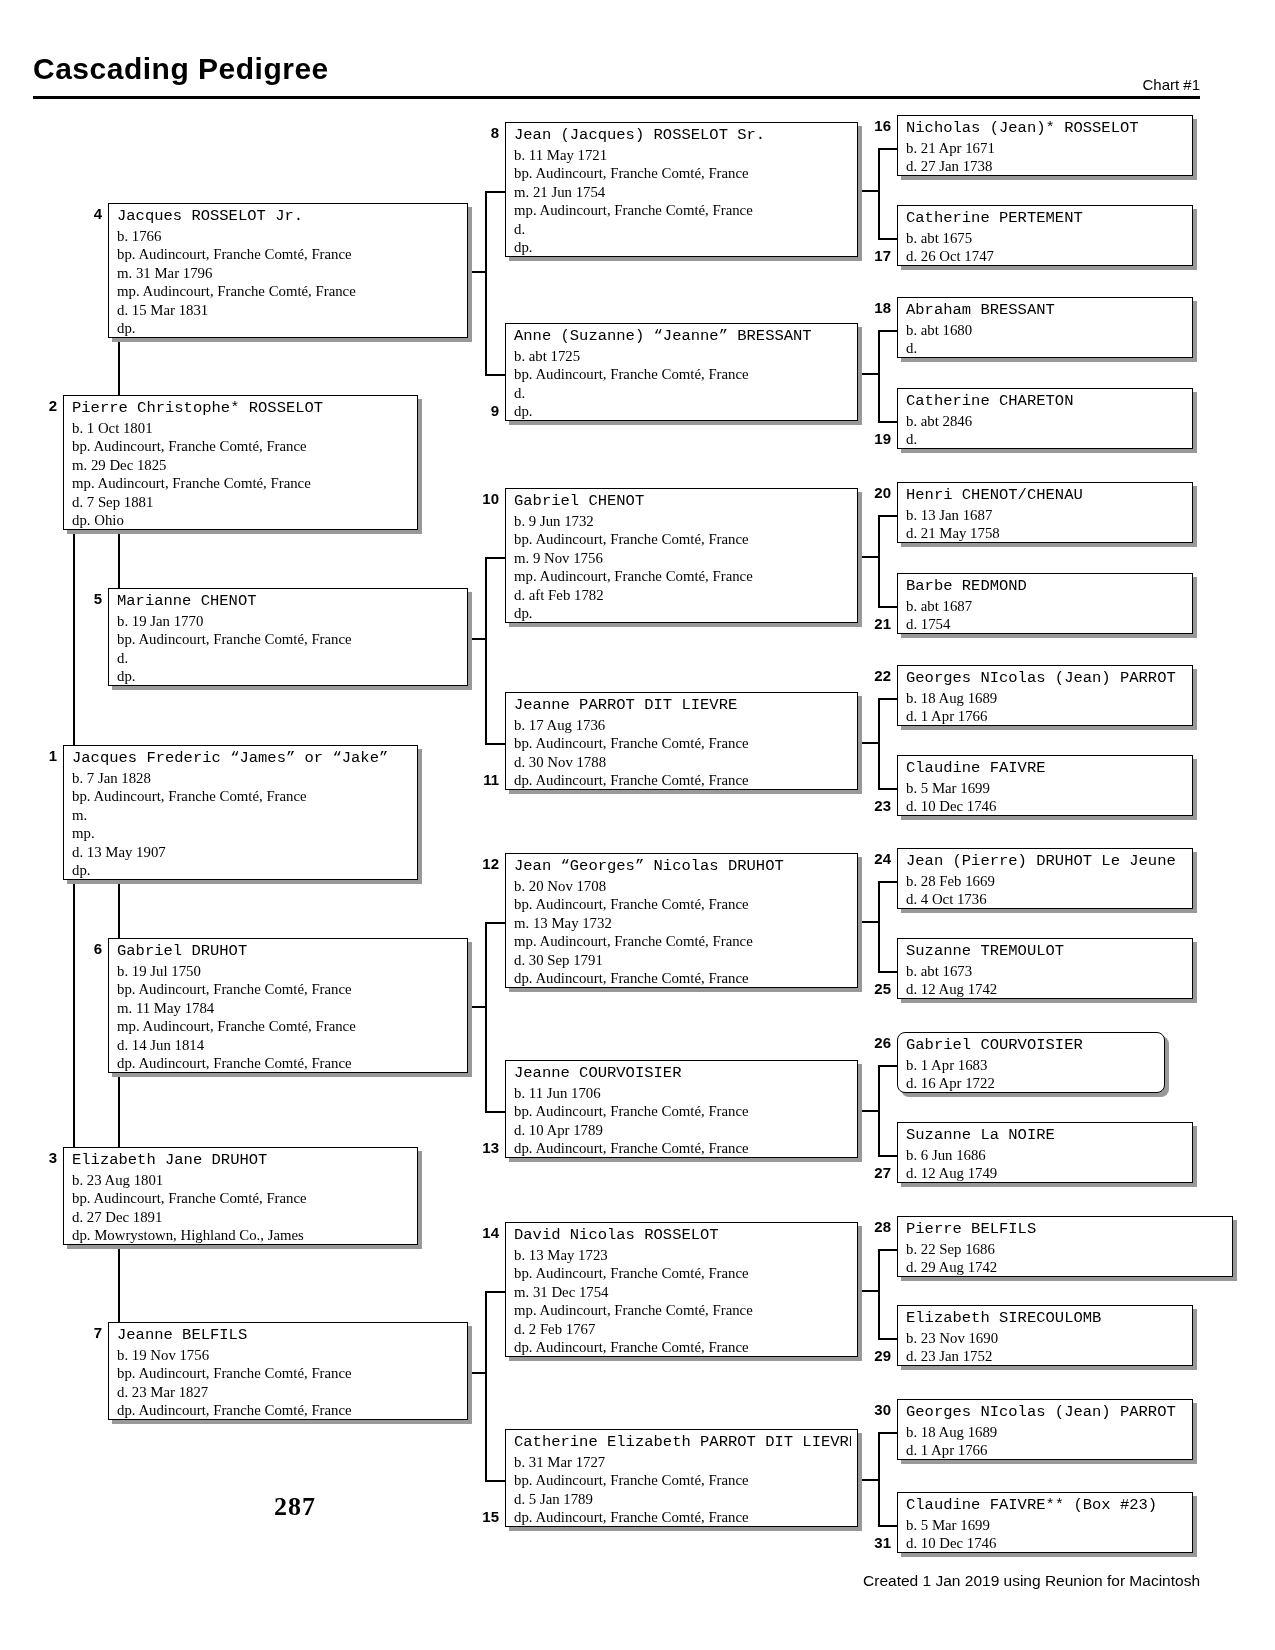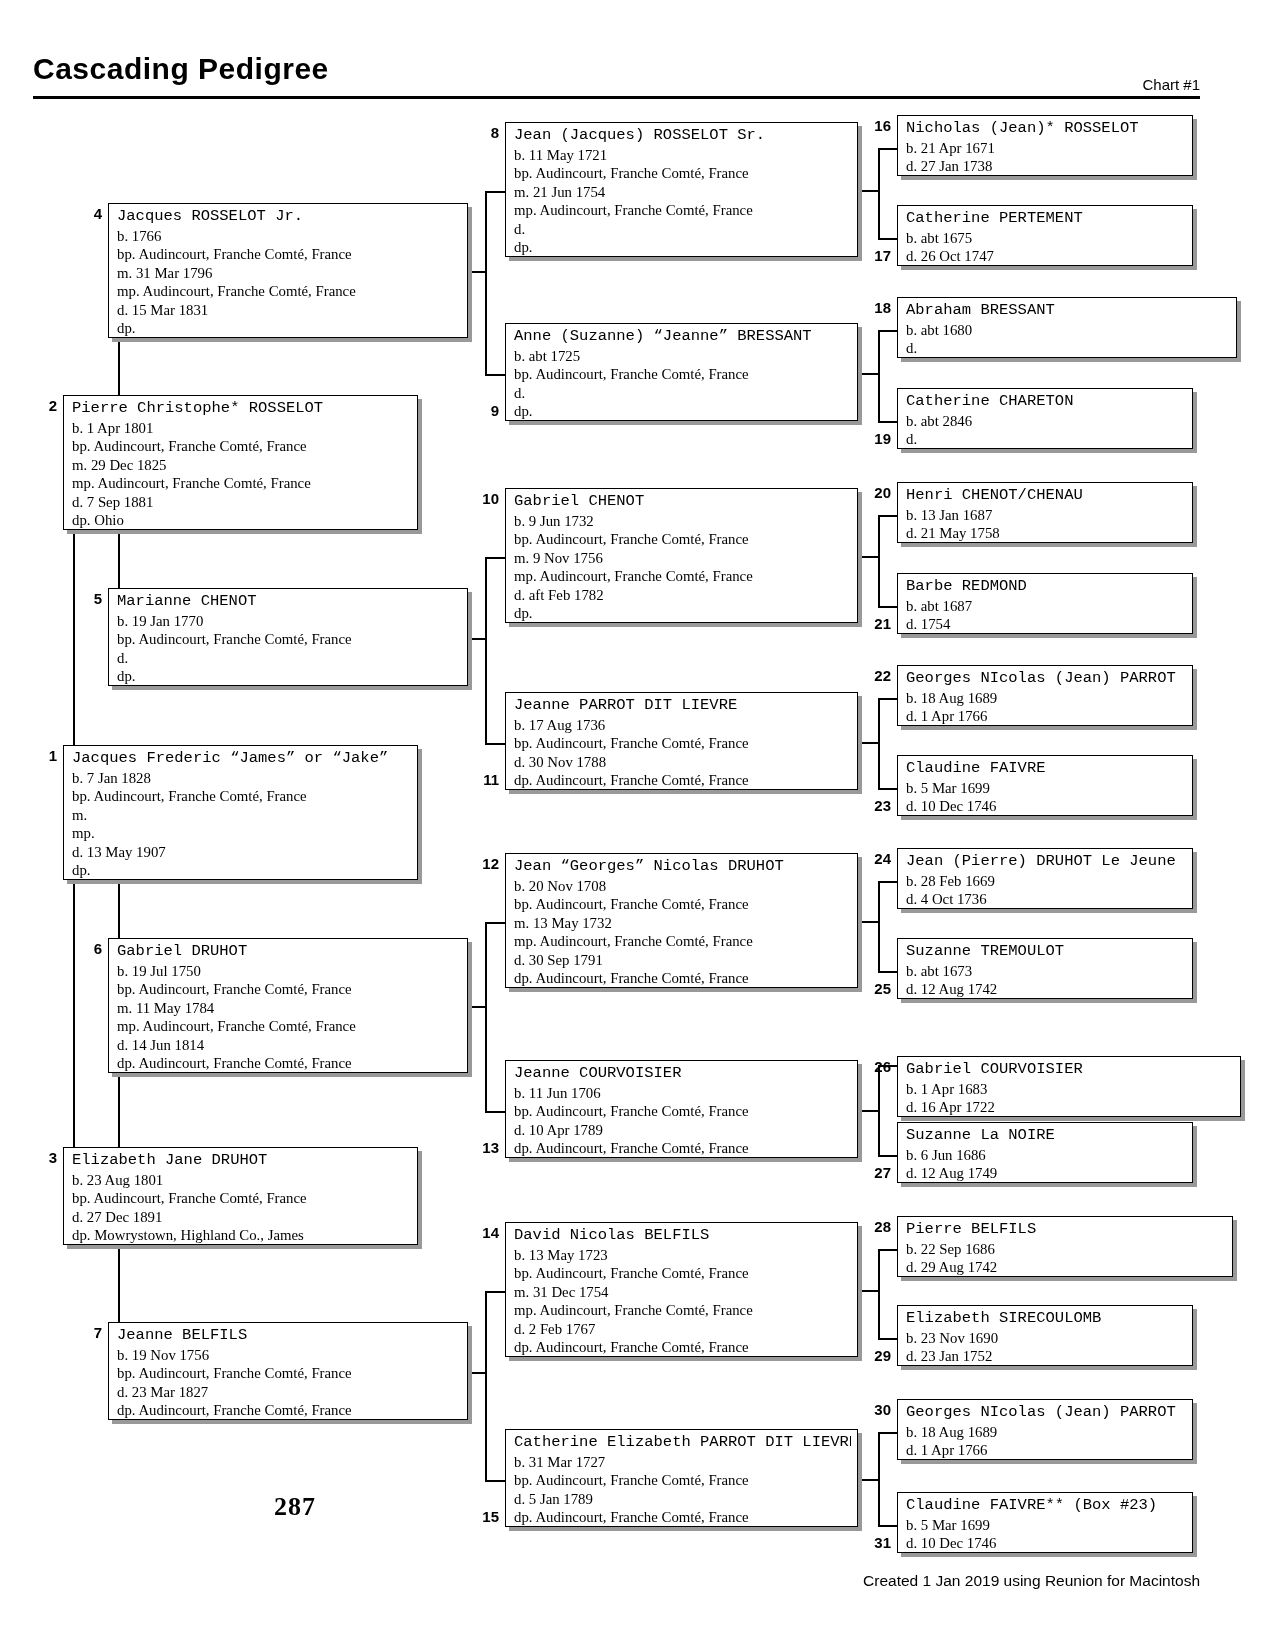--- a/index.html
+++ b/index.html
@@ -117,21 +117,21 @@
       <div class="pline">b. 7 Jan 1828</div>
       <div class="pline">bp. Audincourt, Franche Comté, France</div>
       <div class="pline">m.</div>
       <div class="pline">mp.</div>
       <div class="pline">d. 13 May 1907</div>
       <div class="pline">dp.</div>
     </div>
     <div class="pbox" style="left: 63px; top: 395px; width: 355px; height: 135px;">
       <div class="pnum top">2</div>
       <div class="pname">Pierre Christophe* ROSSELOT</div>
-      <div class="pline">b. 1 Apr 1801</div>
+      <div class="pline">b. 1 Oct 1801</div>
       <div class="pline">bp. Audincourt, Franche Comté, France</div>
       <div class="pline">m. 29 Dec 1825</div>
       <div class="pline">mp. Audincourt, Franche Comté, France</div>
       <div class="pline">d. 7 Sep 1881</div>
       <div class="pline">dp. Ohio</div>
     </div>
     <div class="pbox" style="left: 63px; top: 1147px; width: 355px; height: 98px;">
       <div class="pnum top">3</div>
       <div class="pname">Elizabeth Jane DRUHOT</div>
       <div class="pline">b. 23 Aug 1801</div>
@@ -224,21 +224,21 @@
     <div class="pbox" style="left: 505px; top: 1060px; width: 353px; height: 98px;">
       <div class="pnum bottom">13</div>
       <div class="pname">Jeanne COURVOISIER</div>
       <div class="pline">b. 11 Jun 1706</div>
       <div class="pline">bp. Audincourt, Franche Comté, France</div>
       <div class="pline">d. 10 Apr 1789</div>
       <div class="pline">dp. Audincourt, Franche Comté, France</div>
     </div>
     <div class="pbox" style="left: 505px; top: 1222px; width: 353px; height: 135px;">
       <div class="pnum top">14</div>
-      <div class="pname">David Nicolas BELFILS</div>
+      <div class="pname">David Nicolas ROSSELOT</div>
       <div class="pline">b. 13 May 1723</div>
       <div class="pline">bp. Audincourt, Franche Comté, France</div>
       <div class="pline">m. 31 Dec 1754</div>
       <div class="pline">mp. Audincourt, Franche Comté, France</div>
       <div class="pline">d. 2 Feb 1767</div>
       <div class="pline">dp. Audincourt, Franche Comté, France</div>
     </div>
     <div class="pbox" style="left: 505px; top: 1429px; width: 353px; height: 98px;">
       <div class="pnum bottom">15</div>
       <div class="pname">Catherine Elizabeth PARROT DIT LIEVRE</div>
@@ -252,21 +252,21 @@
       <div class="pname">Nicholas (Jean)* ROSSELOT</div>
       <div class="pline">b. 21 Apr 1671</div>
       <div class="pline">d. 27 Jan 1738</div>
     </div>
     <div class="pbox" style="left: 897px; top: 205px; width: 296px; height: 61px;">
       <div class="pnum bottom">17</div>
       <div class="pname">Catherine PERTEMENT</div>
       <div class="pline">b. abt 1675</div>
       <div class="pline">d. 26 Oct 1747</div>
     </div>
-    <div class="pbox" style="left: 897px; top: 297px; width: 340px; height: 61px;">
+    <div class="pbox" style="left: 897px; top: 297px; width: 296px; height: 61px;">
       <div class="pnum top">18</div>
       <div class="pname">Abraham BRESSANT</div>
       <div class="pline">b. abt 1680</div>
       <div class="pline">d.</div>
     </div>
     <div class="pbox" style="left: 897px; top: 388px; width: 296px; height: 61px;">
       <div class="pnum bottom">19</div>
       <div class="pname">Catherine CHARETON</div>
       <div class="pline">b. abt 2846</div>
       <div class="pline">d.</div>
@@ -300,21 +300,21 @@
       <div class="pname">Jean (Pierre) DRUHOT Le Jeune</div>
       <div class="pline">b. 28 Feb 1669</div>
       <div class="pline">d. 4 Oct 1736</div>
     </div>
     <div class="pbox" style="left: 897px; top: 938px; width: 296px; height: 61px;">
       <div class="pnum bottom">25</div>
       <div class="pname">Suzanne TREMOULOT</div>
       <div class="pline">b. abt 1673</div>
       <div class="pline">d. 12 Aug 1742</div>
     </div>
-    <div class="pbox" style="left: 897px; top: 1056px; width: 344px; height: 61px;">
+    <div class="pbox" style="left: 897px; top: 1032px; width: 268px; height: 61px; border-radius: 8px;">
       <div class="pnum top">26</div>
       <div class="pname">Gabriel COURVOISIER</div>
       <div class="pline">b. 1 Apr 1683</div>
       <div class="pline">d. 16 Apr 1722</div>
     </div>
     <div class="pbox" style="left: 897px; top: 1122px; width: 296px; height: 61px;">
       <div class="pnum bottom">27</div>
       <div class="pname">Suzanne La NOIRE</div>
       <div class="pline">b. 6 Jun 1686</div>
       <div class="pline">d. 12 Aug 1749</div>

